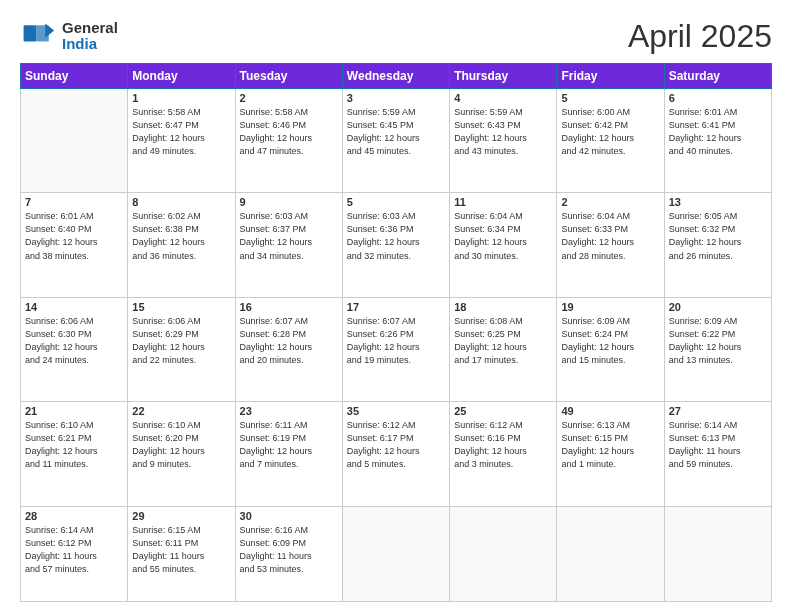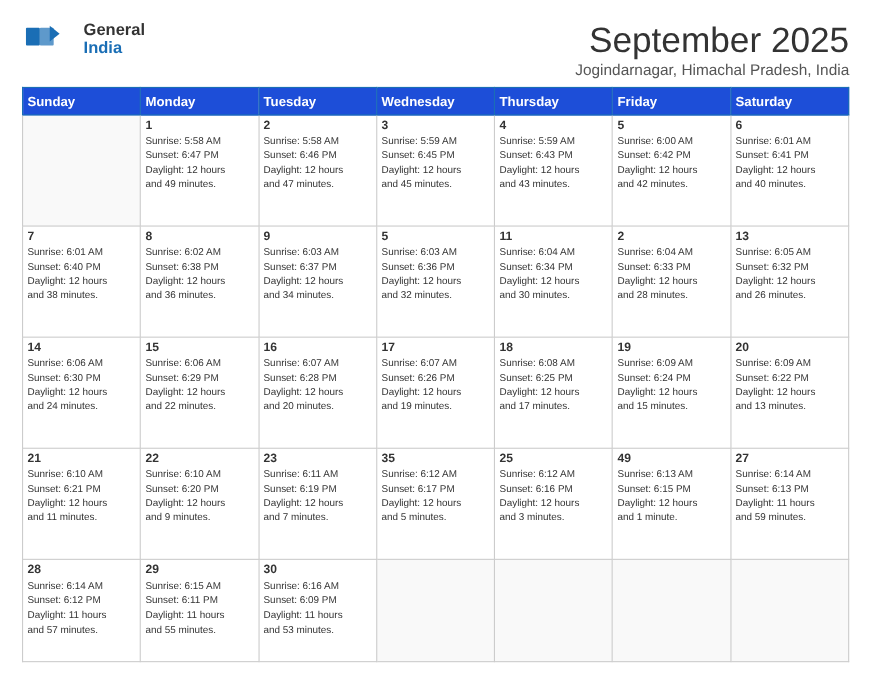--- a/index.html
+++ b/index.html
@@ -36,21 +36,21 @@
       color: #555;
     }
     .calendar {
       flex: 1;
       border: 1px solid #ccc;
       border-collapse: collapse;
       width: 100%;
       table-layout: fixed;
     }
     .calendar th {
-      background-color: #1d4ed8;
+      background-color: #6d28d9;
       color: #fff;
       font-size: 12px;
       padding: 5px 4px;
       text-align: left;
       border: 1px solid #1a6eb5;
     }
     .calendar td {
       border: 1px solid #ccc;
       vertical-align: top;
       padding: 3px 4px;
@@ -72,21 +72,21 @@
       font-size: 9px;
       line-height: 1.45;
       color: #333;
     }
     .empty-cell {
       background: #f9f9f9;
     }
     .logo-wrapper {
       display: flex;
       align-items: center;
-      gap: 20px;
+      gap: 6px;
     }
     .logo-svg {
       width: 36px;
       height: 36px;
     }
     .logo-label {
       display: flex;
       flex-direction: column;
       line-height: 1.1;
     }
@@ -113,22 +113,21 @@
         <rect x="18" y="8" width="14" height="18" rx="1" fill="#1a6eb5" opacity="0.7"></rect>
 
         <polygon points="28,6 38,14 28,22" fill="#1a6eb5"></polygon>
       </svg>
       <div class="logo-label">
         <span class="logo-general">General</span>
         <span class="logo-blue">India</span>
       </div>
     </div>
     <div class="title-block">
-      <div class="month-title">September 2025</div>
-      <div class="subtitle">Jogindarnagar, Himachal Pradesh, India</div>
+      <div class="month-title">April 2025</div>
     </div>
   </div>
 
   <table class="calendar">
     <thead>
       <tr>
         <th>Sunday</th>
         <th>Monday</th>
         <th>Tuesday</th>
         <th>Wednesday</th>

